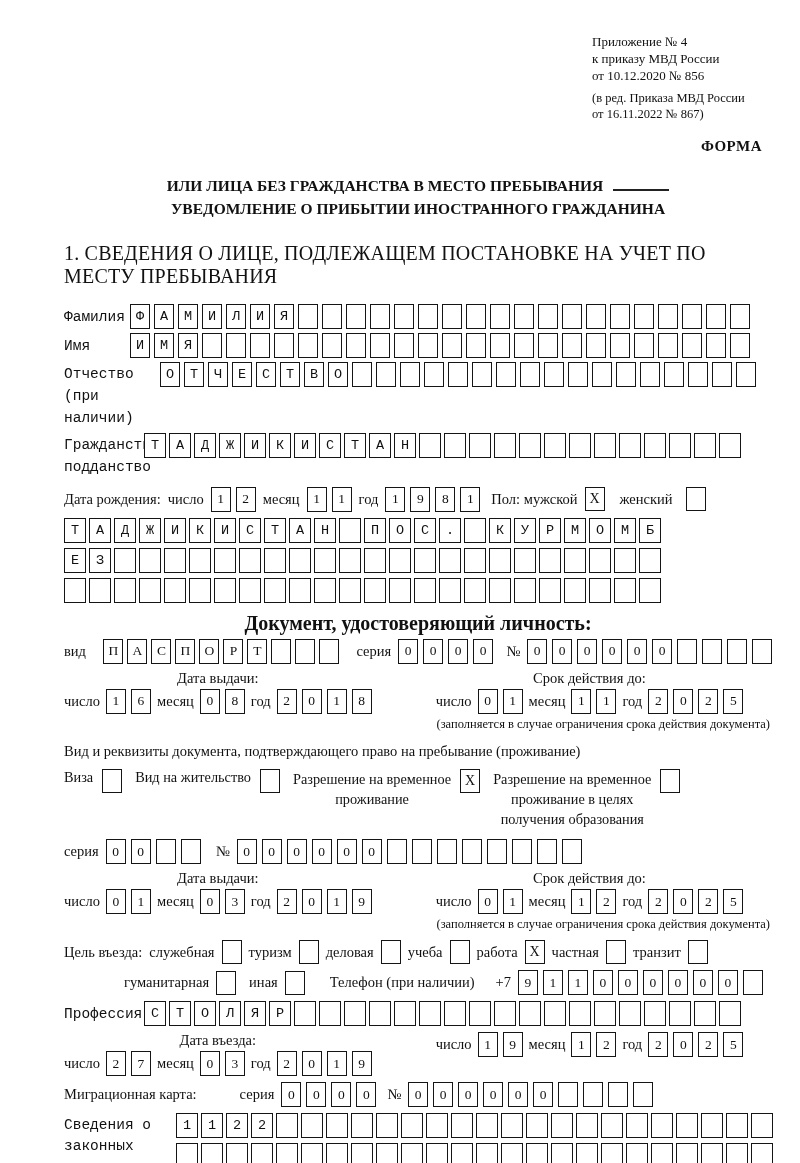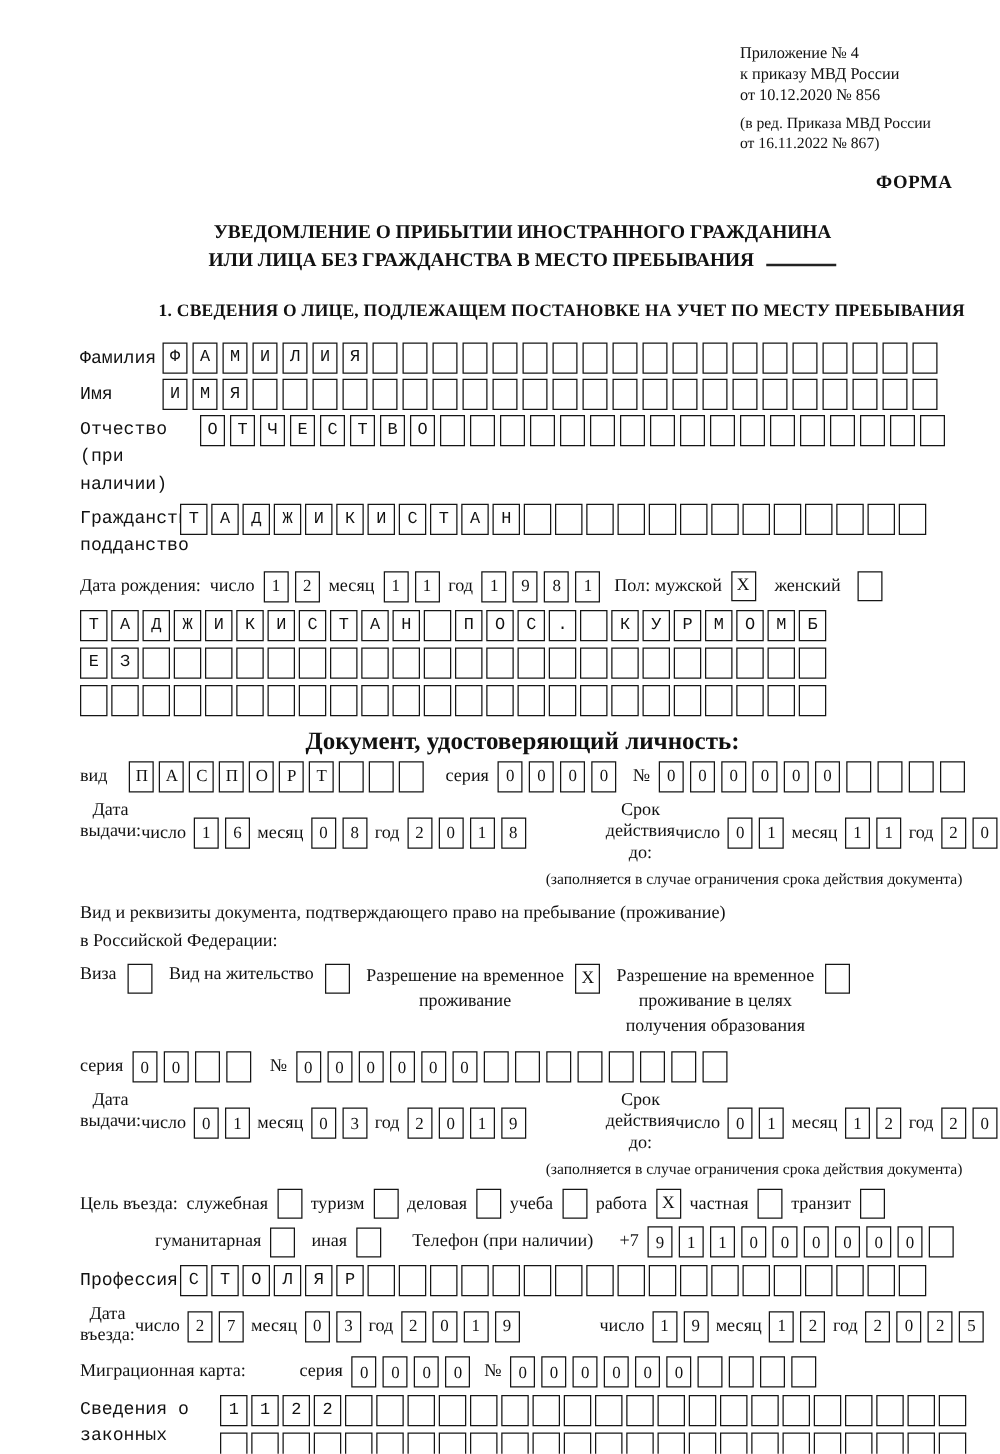--- a/index.html
+++ b/index.html
@@ -6,21 +6,21 @@
   body{
     width:800px;height:1163px;overflow:hidden;box-sizing:border-box;
     font-family:"Liberation Serif","DejaVu Serif",serif;color:#111;
     padding:34px 28px 10px 64px;
   }
   .appendix{margin-left:528px;font-size:13px;line-height:1.3;}
   .appendix .sub{margin-top:5px;font-size:12.5px;}
   .forma{text-align:right;font-weight:bold;font-size:15px;letter-spacing:.5px;margin:16px 10px 0 0;}
   .title{text-align:center;font-weight:bold;font-size:15.5px;line-height:1.45;margin-top:20px;}
   .blank-line{display:inline-block;width:56px;border-bottom:2px solid #222;margin-left:10px;}
-  .sec-heading{font-weight:bold;font-size:14px;margin:22px 0 16px 0;letter-spacing:.2px;text-align:right;}
+  .sec-heading{font-weight:normal;font-size:20px;margin:22px 0 16px 0;letter-spacing:.2px;}
 
   .row{display:flex;align-items:flex-start;margin-bottom:4px;font-family:Liberation Mono, monospace;}
   .lbl{font-size:14.5px;flex:none;padding-top:4px;line-height:1.25;}
   .lbl-block{font-size:14.5px;flex:none;line-height:1.5;padding-top:2px;}
   .w66{width:66px;} .w96{width:96px;} .w80{width:80px;} .w112{width:112px;}
 
   .cells{display:inline-flex;gap:4px;flex:none;}
   .cell{width:20px;height:25px;border:1.6px solid #151515;box-sizing:border-box;
         display:inline-flex;align-items:center;justify-content:center;
         font-size:13.5px;flex:none;background:#fff;}
@@ -28,21 +28,21 @@
   .wide .cell{width:22px;}
   .cell-rows .cells{display:flex;margin-bottom:5px;}
   .d{gap:5px;}
 
   .cb{width:20px;height:24px;border:1.6px solid #151515;box-sizing:border-box;
       display:inline-flex;align-items:center;justify-content:center;
       font-size:14px;flex:none;background:#fff;}
 
   .inline-row{display:flex;align-items:center;gap:7px;font-size:14.5px;margin-bottom:6px;}
   .date2col{display:flex;margin-top:6px;}
-  .dcol{display:flex;flex-direction:row;}
+  .dcol{display:flex;flex-direction:column;}
   .dcol2{margin-left:64px;}
   .dhead{text-align:center;font-size:14.5px;margin-bottom:2px;}
   .drow{display:flex;align-items:center;gap:6px;font-size:14.5px;}
   .note{text-align:right;font-size:12.5px;margin:3px 2px 8px 0;}
   .plain{font-size:14.5px;line-height:1.6;}
   .permit-row{display:flex;gap:13px;align-items:flex-start;font-size:14.3px;margin:6px 0 10px 0;}
   .pitem{display:flex;gap:9px;align-items:flex-start;}
   .plbl{text-align:center;line-height:1.4;}
   .doc-heading{text-align:center;font-weight:bold;font-size:20px;margin:4px 0 4px 0;}
   .indent48{margin-left:60px;}
@@ -58,22 +58,22 @@
     <div>к приказу МВД России</div>
     <div>от 10.12.2020 № 856</div>
     <div class="sub">
       <div>(в ред. Приказа МВД России</div>
       <div>от 16.11.2022 № 867)</div>
     </div>
   </div>
   <div class="forma">ФОРМА</div>
 
   <div class="title">
+    <div><span>ИЛИ ЛИЦА БЕЗ ГРАЖДАНСТВА В МЕСТО ПРЕБЫВАНИЯ</span><span class="blank-line"></span></div>
     <div>УВЕДОМЛЕНИЕ О ПРИБЫТИИ ИНОСТРАННОГО ГРАЖДАНИНА</div>
-    <div><span>ИЛИ ЛИЦА БЕЗ ГРАЖДАНСТВА В МЕСТО ПРЕБЫВАНИЯ</span><span class="blank-line"></span></div>
   </div>
 
   <div class="sec-heading">1. СВЕДЕНИЯ О ЛИЦЕ, ПОДЛЕЖАЩЕМ ПОСТАНОВКЕ НА УЧЕТ ПО МЕСТУ ПРЕБЫВАНИЯ</div>
 
   <div class="row">
     <span class="lbl w66">Фамилия</span>
     <span class="cells">
         <span class="cell">Ф</span>
         <span class="cell">А</span>
         <span class="cell">М</span>
@@ -389,21 +389,20 @@
             <span class="cell">0</span>
             <span class="cell">2</span>
             <span class="cell">5</span>
           </span>
       </div>
     </div>
   </div>
   <div class="note">(заполняется в случае ограничения срока действия документа)</div>
 
   <div class="plain">Вид и реквизиты документа, подтверждающего право на пребывание (проживание)</div>
-  <div class="plain">в Российской Федерации:</div>
 
   <div class="permit-row">
     <span class="pitem">
       <span>Виза</span>
       <span class="cb"></span>
     </span>
     <span class="pitem">
       <span>Вид на жительство</span>
       <span class="cb"></span>
     </span>

